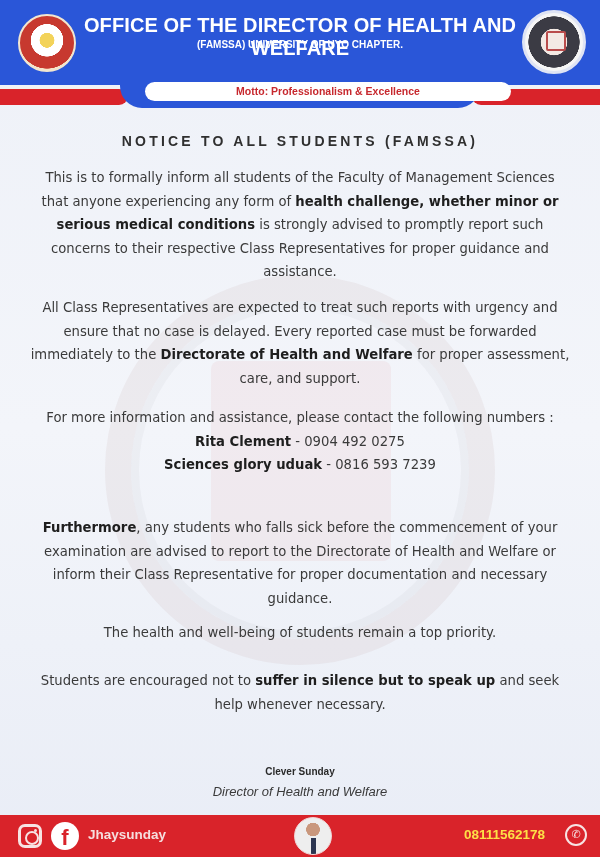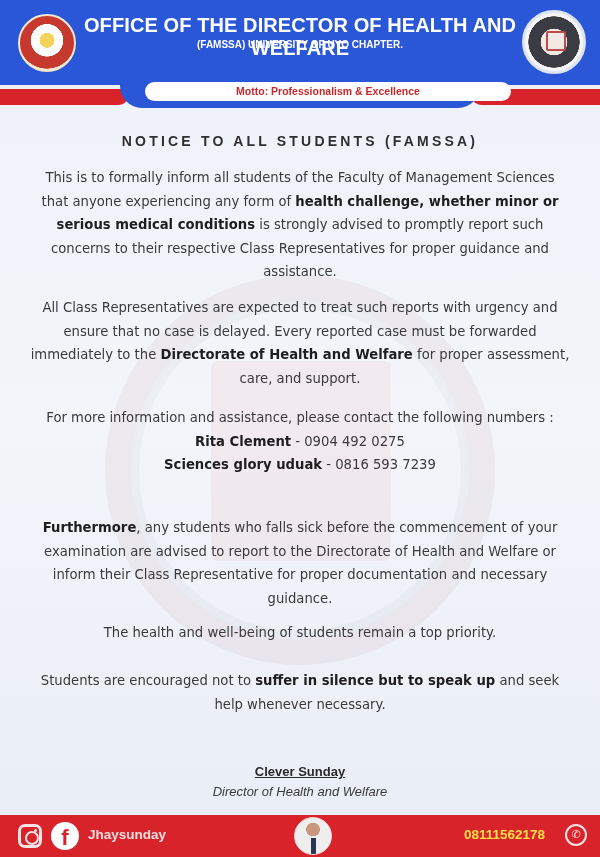--- a/index.html
+++ b/index.html
@@ -93,22 +93,22 @@
     .p2 { top: 296px; }
     .p3 { top: 406px; }
     .p4 { top: 516px; }
     .p5 { top: 621px; }
     .p6 { top: 669px; }
     b { font-weight: 700; color: #1e1e1e; }
     .signature {
       position: absolute; left: 150px; top: 762px; width: 300px; text-align: center;
     }
     .sig-name {
-      font-family: "Liberation Sans", sans-serif; font-weight: 700; font-size: 13px;
-      color: #2a2a2a; line-height: 20px; text-decoration: underline;
+      font-family: "Liberation Sans", sans-serif; font-weight: 700; font-size: 10px;
+      color: #2a2a2a; line-height: 20px;
     }
     .sig-role {
       font-family: "Liberation Sans", sans-serif; font-style: italic; font-size: 13px;
       color: #3a3a3a; line-height: 20px;
     }
     
     .footer {
       position: absolute; left: 0; top: 815px; width: 600px; height: 42px;
       background: #d9232a;
     }

